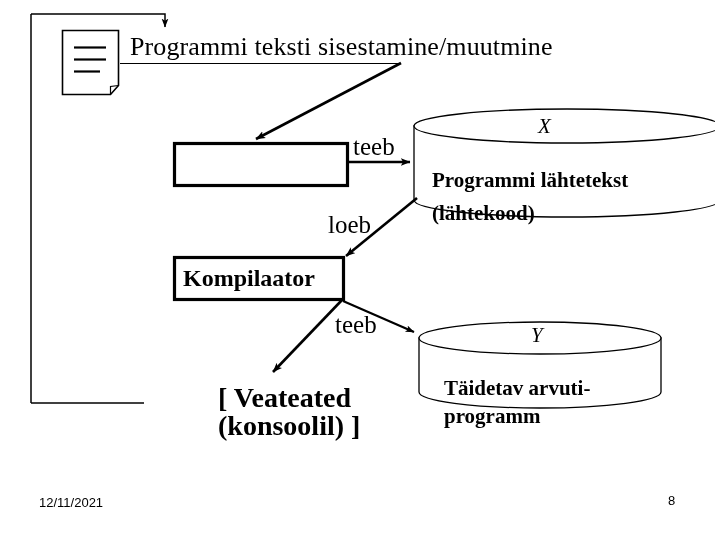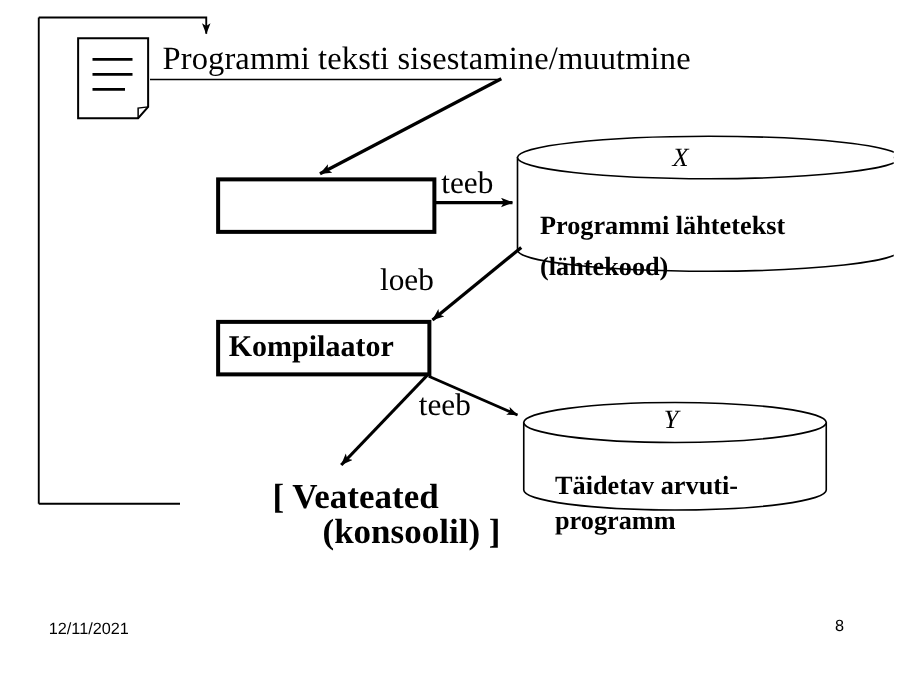--- a/index.html
+++ b/index.html
@@ -71,24 +71,24 @@
   }
   #lbl-tekstitoimeti { left: 183px; top: 152px; }
   #lbl-kompilaator   { left: 183px; top: 266px; }
   #lbl-x             { left: 538px; top: 115px; }
   #lbl-srcname       { left: 432px; top: 143px; }
   #lbl-srcalt        { left: 432px; top: 176px; }
   #lbl-y             { left: 531px; top: 324px; }
   #lbl-exename       { left: 444px; top: 351px; }
   #lbl-exealt        { left: 444px; top: 379px; }
   #lbl-teeb-1        { left: 353px; top: 134px; }
-  #lbl-loeb          { left: 304px; top: 212px; }
+  #lbl-loeb          { left: 328px; top: 212px; }
   #lbl-teeb-2        { left: 335px; top: 312px; }
   #lbl-err-1         { left: 218px; top: 383px; }
-  #lbl-err-2         { left: 218px; top: 411px; margin-left: 40px; }
+  #lbl-err-2         { left: 218px; top: 411px; }
   #lbl-date          { left: 39px;  top: 496px; }
   #lbl-page          { left: 668px; top: 494px; }
 </style>
 </head>
 <body>
 
 <div id="slide">
 
   <svg id="vec" viewBox="0 0 720 540">
     <defs>

